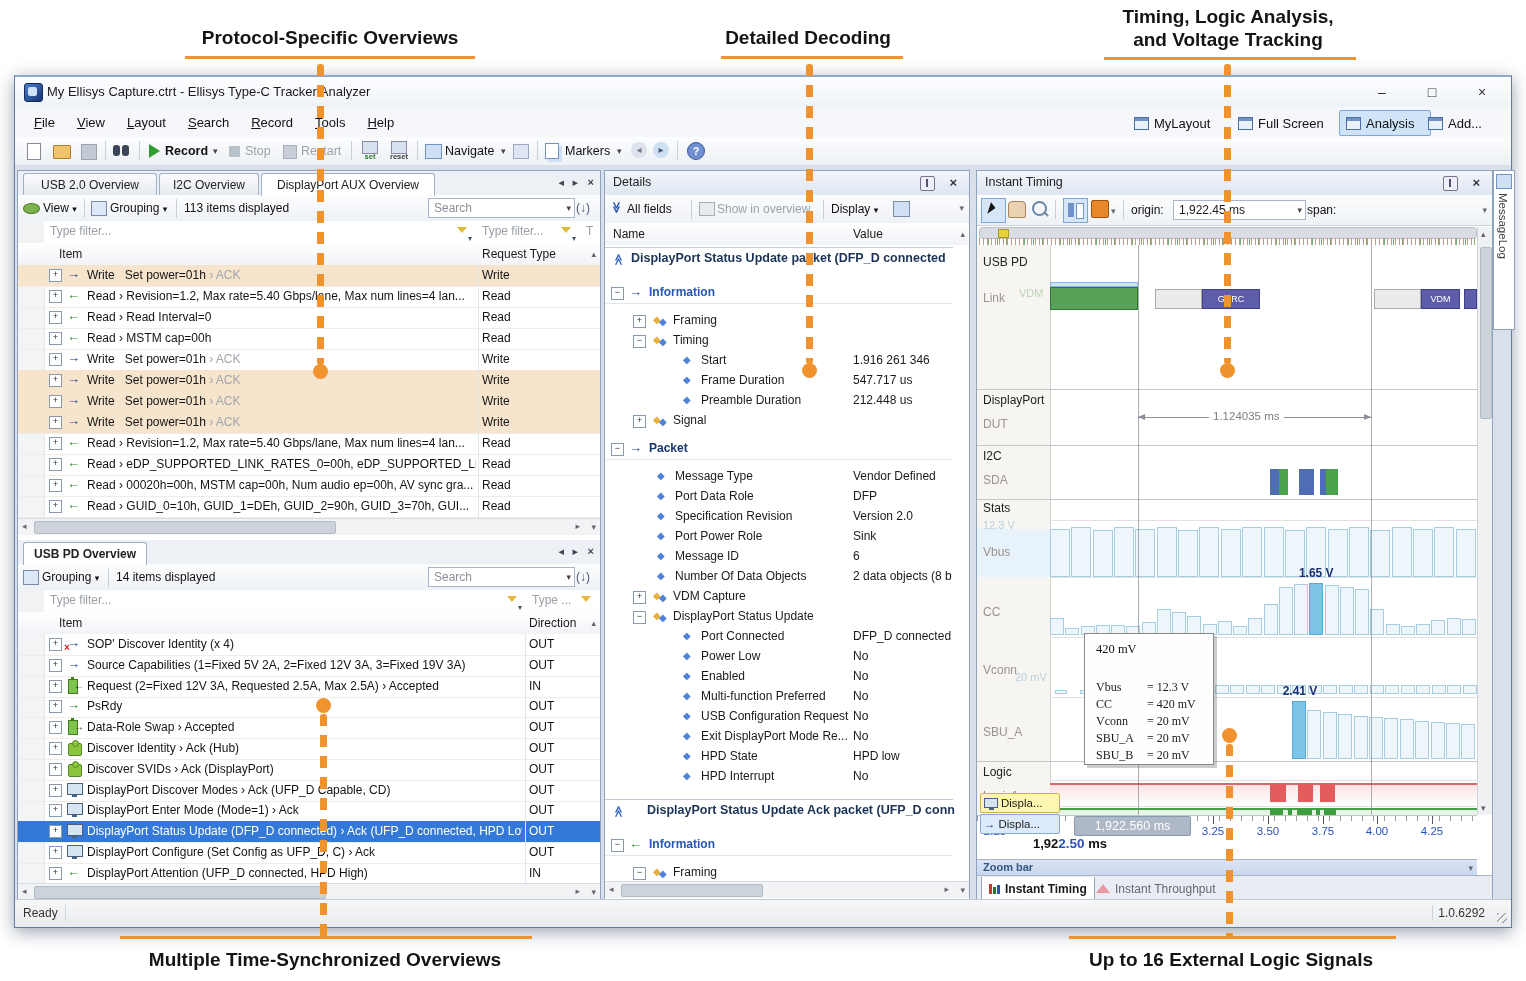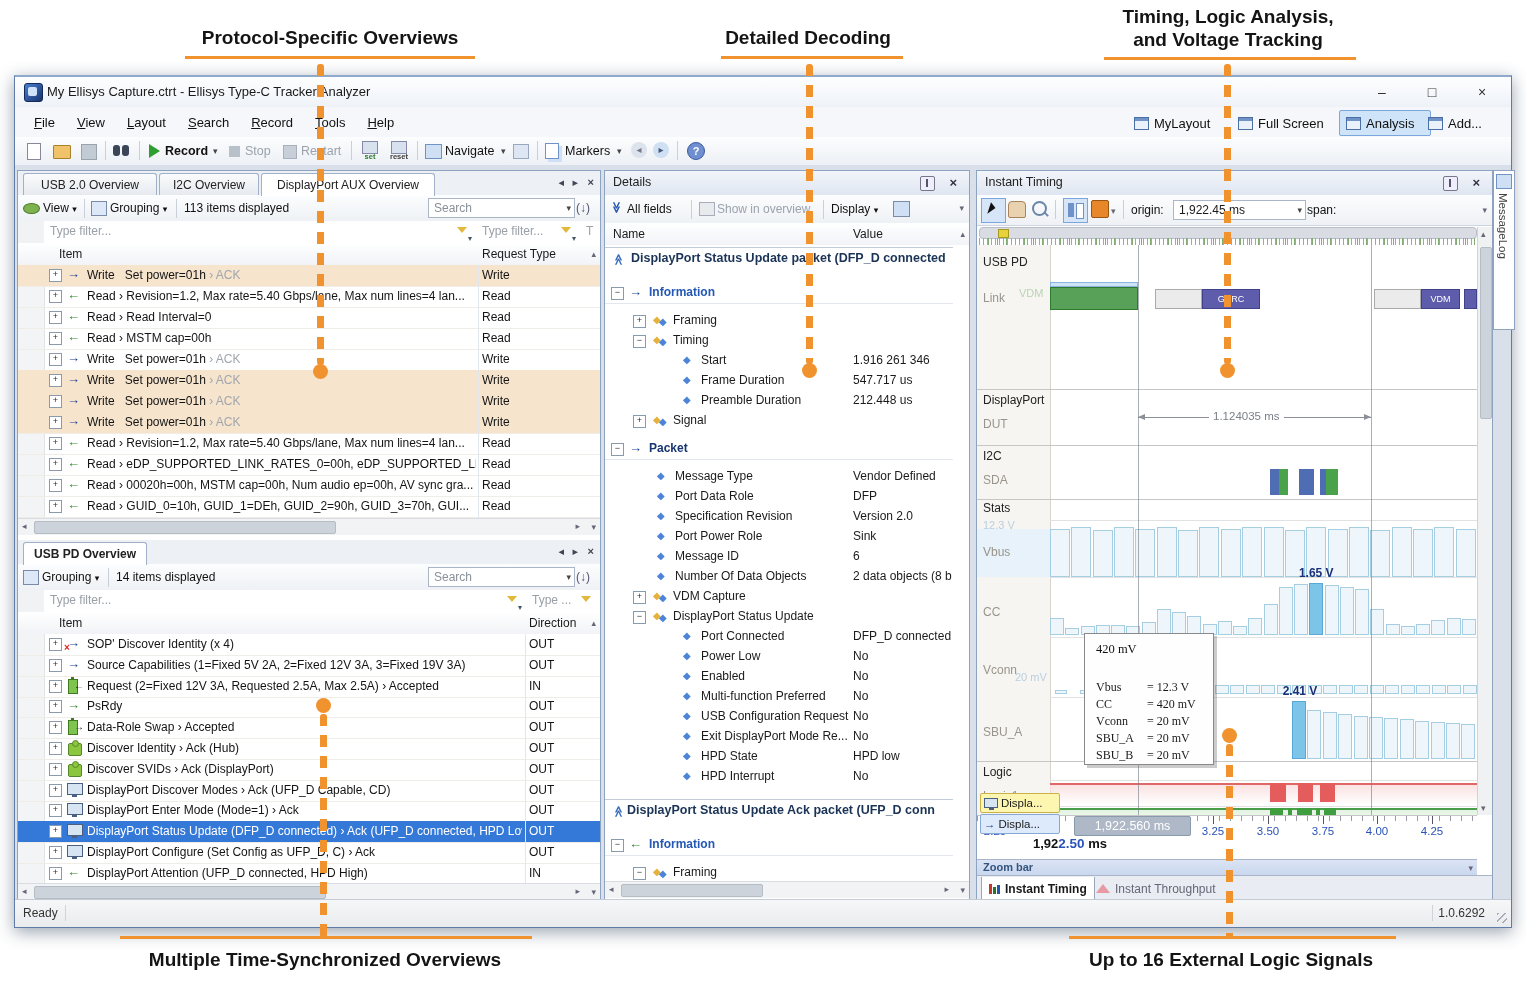--- a/index.html
+++ b/index.html
@@ -611,21 +611,21 @@
               <span class="dval">HPD low</span>
             </div>
             <div class="drow" style="left: 0px; top: 524px; width: 360px;">
               <span class="dia" style="position: absolute; left: 78px; top: 1px;">◆</span>
               <span style="position: absolute; left: 96px; top: 0px;">HPD Interrupt</span>
               <span class="dval">No</span>
             </div>
             <div class="dline" style="top: 554px; width: 348px; background: rgb(194, 204, 217);"></div>
             <div class="drow" style="left: 0px; top: 558px; width: 360px;">
               <span class="chevup" style="position: absolute; left: 8px; top: 2px;">≫</span>
-              <span class="dsec" style="position: absolute; left: 22px; top: 0px; text-align: right;">DisplayPort Status Update Ack packet (UFP_D conn</span>
+              <span class="dsec" style="position: absolute; left: 42px; top: 0px; text-align: right;">DisplayPort Status Update Ack packet (UFP_D conn</span>
             </div>
             <div class="drow" style="left: 0px; top: 592px; width: 360px;">
               <div class="dbox" style="left: 6px;">−</div>
               <span style="position: absolute; left: 24px; top: -1px; color: rgb(46, 139, 46); font-weight: bold; font-size: 13px;">←</span>
               <span class="dgrp" style="position: absolute; left: 44px; top: 0px; color: rgb(36, 88, 179); font-weight: bold;">Information</span>
             </div>
             <div class="dline" style="top: 610px; width: 348px; background: rgb(226, 231, 238);"></div>
             <div class="drow" style="left: 0px; top: 620px; width: 360px;">
               <div class="dbox" style="left: 28px;">−</div>
               <span class="dia2" style="position: absolute; left: 48px; top: 1px;">◆</span>

